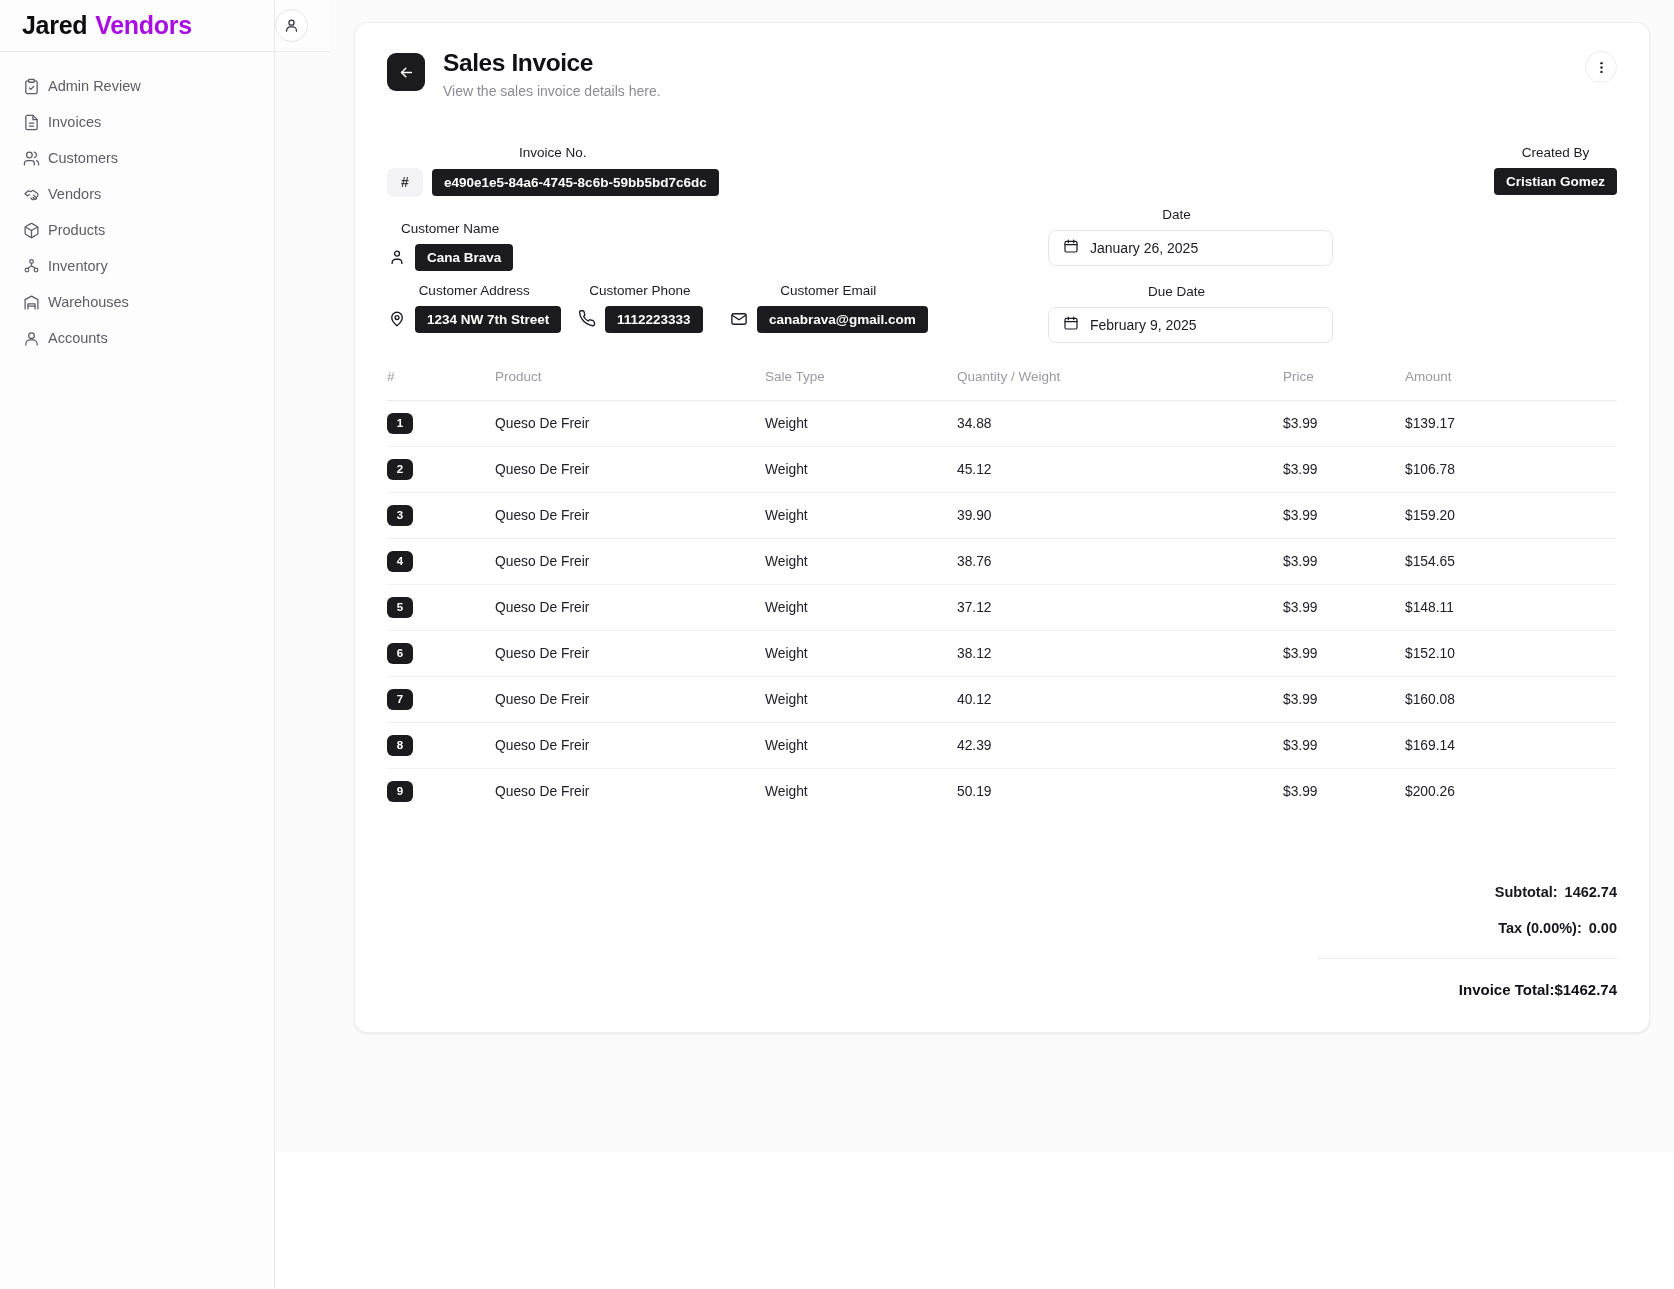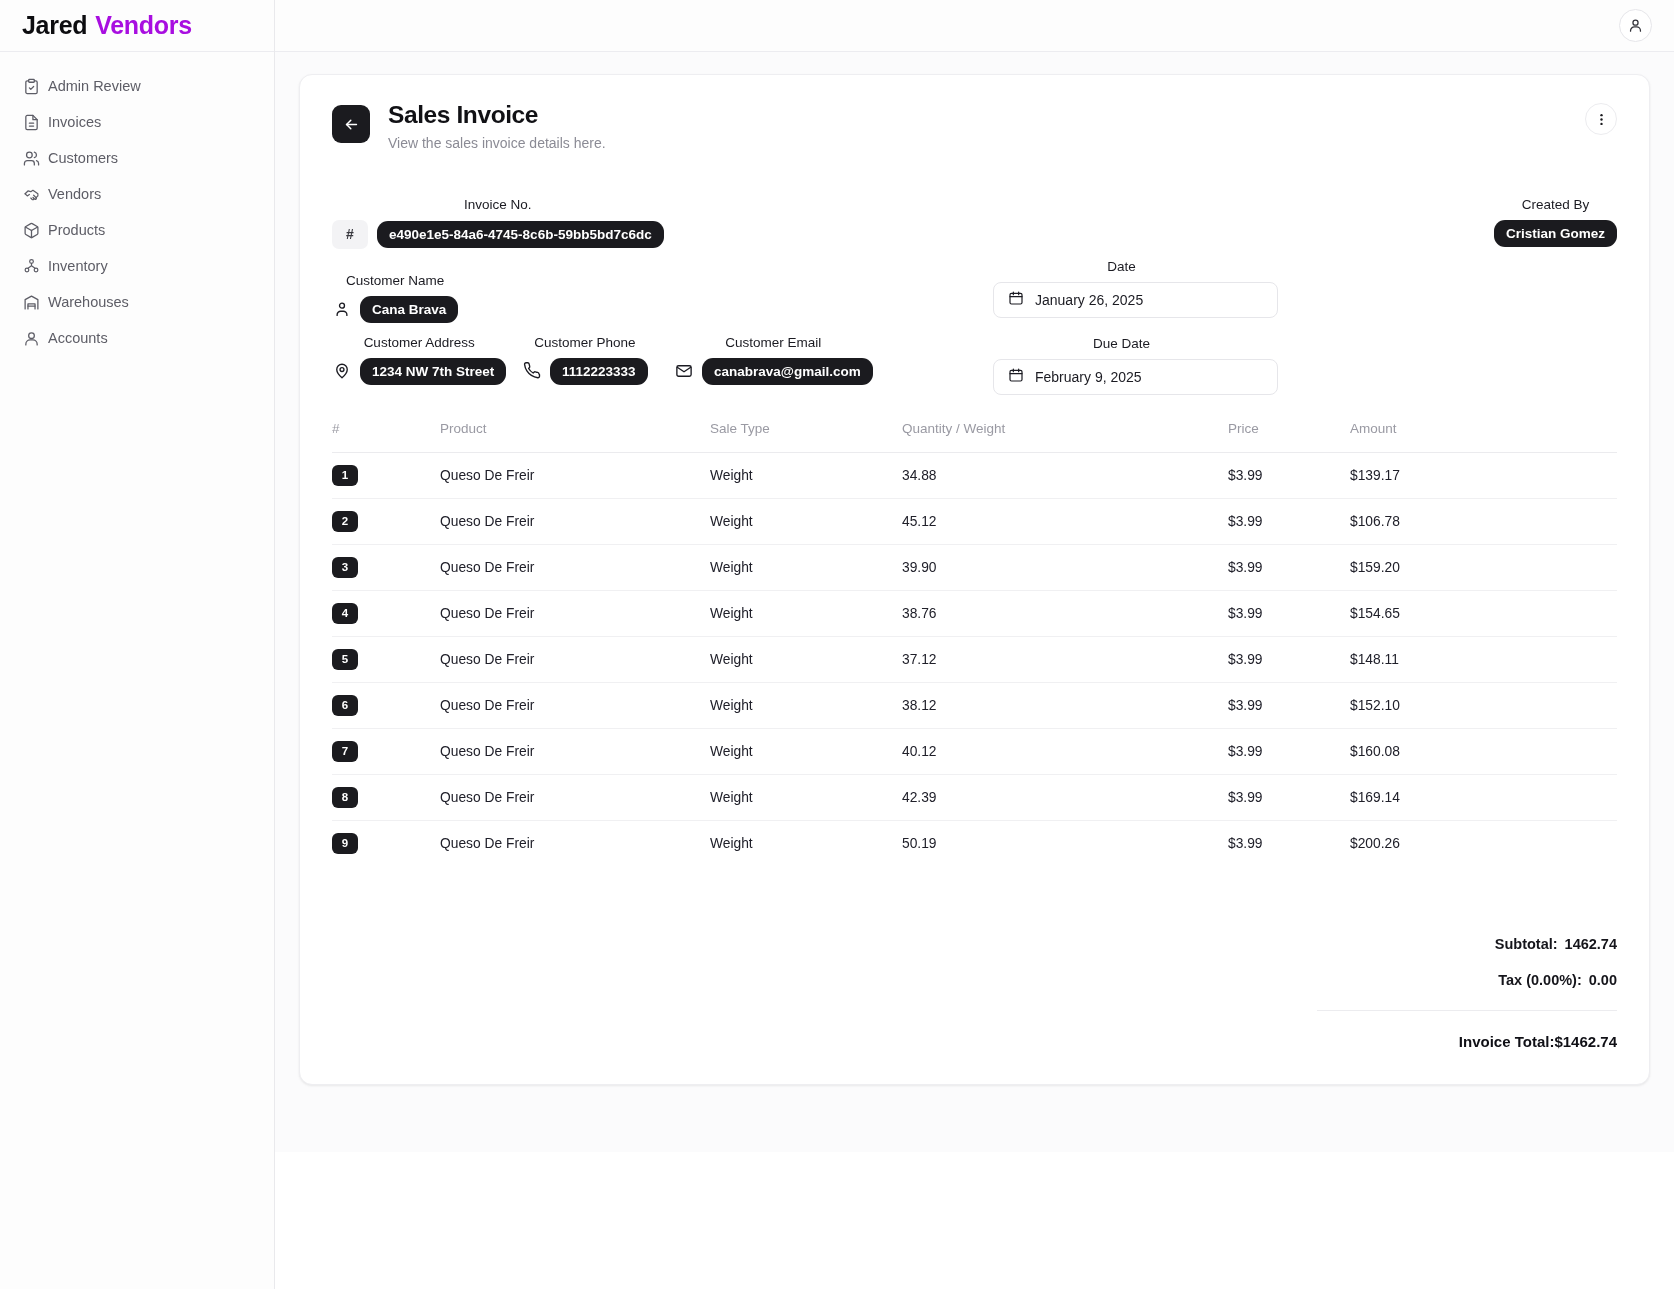--- a/index.html
+++ b/index.html
@@ -32,21 +32,21 @@
   .nav-item {
     display: flex; align-items: center; gap: 8px;
     height: 36px; padding: 0 22px;
     color: #5d5d66; font-size: 14.5px;
     cursor: pointer;
   }
   .nav-item .ic { width: 18px; height: 18px; display:flex; align-items:center; justify-content:center; color:#5d5d66; flex: 0 0 18px;}
   .nav-item .ic svg { width: 17px; height: 17px; display:block; }
 
   
-  .main { flex: 1; height: 1152px; background: #fbfbfc; display: flex; flex-direction: column; }
+  .main { flex: 1; height: 1152px; background: #fbfbfc; display: flex; }
   .topbar {
     height: 52px; background: #fdfdfd;
     border-bottom: 1px solid #ececf0;
     display: flex; align-items: center; justify-content: flex-end;
     padding-right: 22px;
   }
   .avatar-btn {
     width: 33px; height: 33px; border-radius: 50%;
     border: 1px solid #e6e6ea; background: #ffffff;
     display: flex; align-items: center; justify-content: center;
@@ -84,21 +84,21 @@
     cursor: pointer;
   }
   .kebab svg { width: 15px; height: 15px; color: #1b1b1f; }
 
   
   .fields { position: relative; margin-top: 46px; height: 200px; }
   .fld-label { font-size: 13.5px; color: #1b1b22; font-weight: 400; margin-bottom: 8px; text-align: center; }
   .row-inline { display: flex; align-items: center; gap: 9px; }
   .chip {
     background: #1b1b1f; color: #ffffff;
-    border-radius: 11px; padding: 6px 12px;
+    border-radius: 4px; padding: 6px 12px;
     font-size: 13.5px; font-weight: 600; white-space: nowrap;
     display: inline-block;
   }
   .hash-box {
     background: #f3f3f5; border-radius: 7px;
     width: 36px; height: 29px; display:flex; align-items:center; justify-content:center;
     font-size: 14px; color: #39393f; font-weight: 600;
   }
   .fi { width: 19px; height: 19px; display:flex; align-items:center; justify-content:center; color:#1b1b22; flex:0 0 19px;}
   .fi svg { width: 18px; height: 18px; display:block; }

